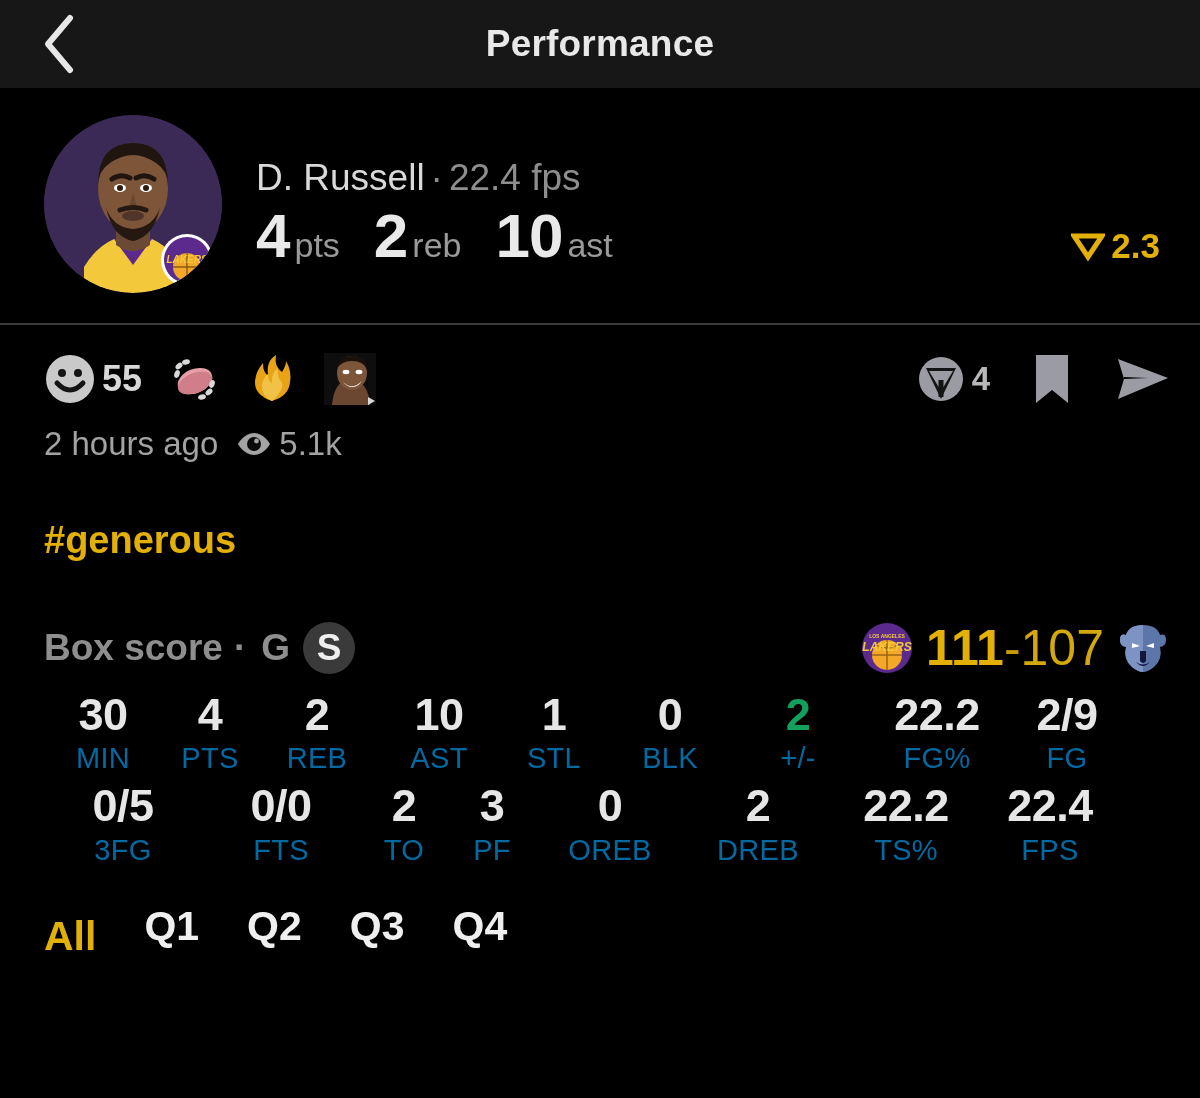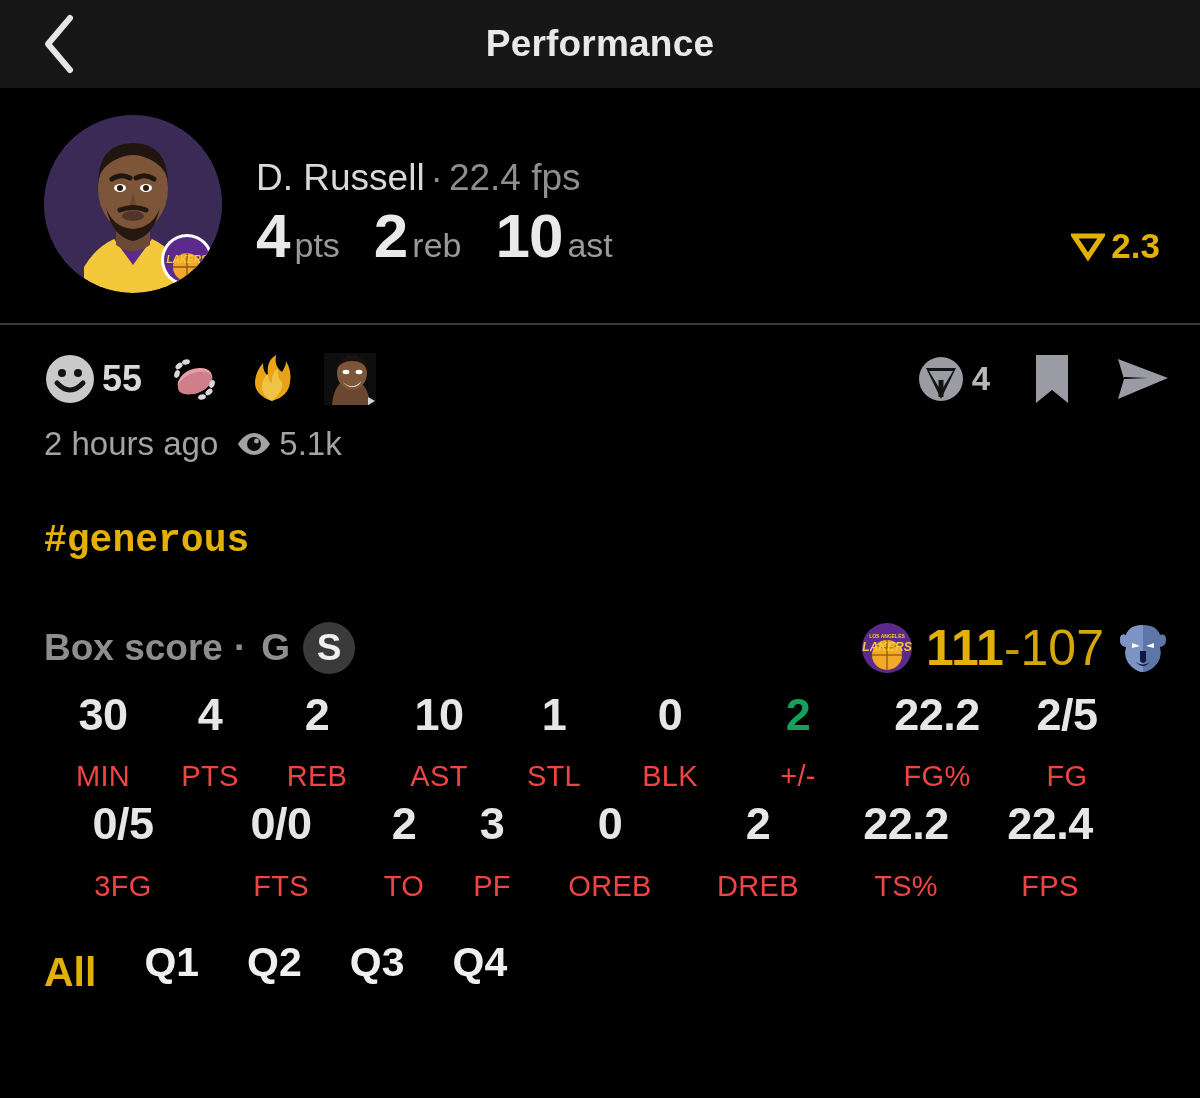--- a/index.html
+++ b/index.html
@@ -74,21 +74,21 @@
   .action-item { display:flex; align-items:center; gap:5px; cursor:pointer; }
   .action-count { font-size:33px; font-weight:bold; color:#b8b8b8; }
 
   .meta-row { display:flex; align-items:center; gap:18px; margin-top:14px; }
   .meta-text { font-size:33px; color:#a3a3a3;text-align:right; }
   .views { display:flex; align-items:center; gap:7px; }
 
   
   .hashtag {
     margin:56px 12px 0 44px; font-size:38px; font-weight:bold; color:#e3b008;
-    display:inline-block; cursor:pointer;font-family:Liberation Mono, monospace;
+    display:inline-block; cursor:pointer;
   }
 
   
   .box-header {
     display:flex; align-items:center; margin:58px 28px 0 44px; position:relative;
     height:56px;
   }
   .box-title { font-size:37px; font-weight:bold; color:#8e8e8e; }
   .box-sep { font-size:37px; font-weight:bold; color:#8e8e8e; margin:0 11px; }
   .toggle-g {
@@ -112,21 +112,21 @@
   
   .stats { margin:14px 0 0 44px; }
   .stat-row { display:flex; align-items:flex-start; margin-bottom:6px; }
   .stat-cell { display:flex; flex-direction:column; align-items:center; }
   .stat-cell .v {
     font-size:45px; font-weight:bold; color:#e6e6e6; line-height:1.12;
     letter-spacing:-.5px;
   }
   .stat-cell .v.green { color:#13a05c; }
   .stat-cell .k {
-    font-size:29px; color:#ef4444; margin-top:20px; letter-spacing:.3px;
+    font-size:29px; color:#0369a1; margin-top:2px; letter-spacing:.3px;
   }
 
   
   .quarters { display:flex; align-items:center; margin:26px 0 0 44px; gap:48px; }
   .qtab { font-size:41px; font-weight:bold; color:#efefef; cursor:pointer; }
   .qtab.active { color:#e3b008;margin-top:20px; }
 </style>
 </head>
 <body>
 
@@ -367,21 +367,21 @@
         </div>
         <div class="stat-cell" style="width: 128px;">
           <div class="v green">2</div>
           <div class="k">+/-</div>
         </div>
         <div class="stat-cell" style="width: 150px;">
           <div class="v">22.2</div>
           <div class="k">FG%</div>
         </div>
         <div class="stat-cell" style="width: 110px;">
-          <div class="v">2/5</div>
+          <div class="v">2/9</div>
           <div class="k">FG</div>
         </div>
       </div>
     <div class="stat-row" id="row2">
         <div class="stat-cell" style="width: 158px;">
           <div class="v">0/5</div>
           <div class="k">3FG</div>
         </div>
         <div class="stat-cell" style="width: 158px;">
           <div class="v">0/0</div>

